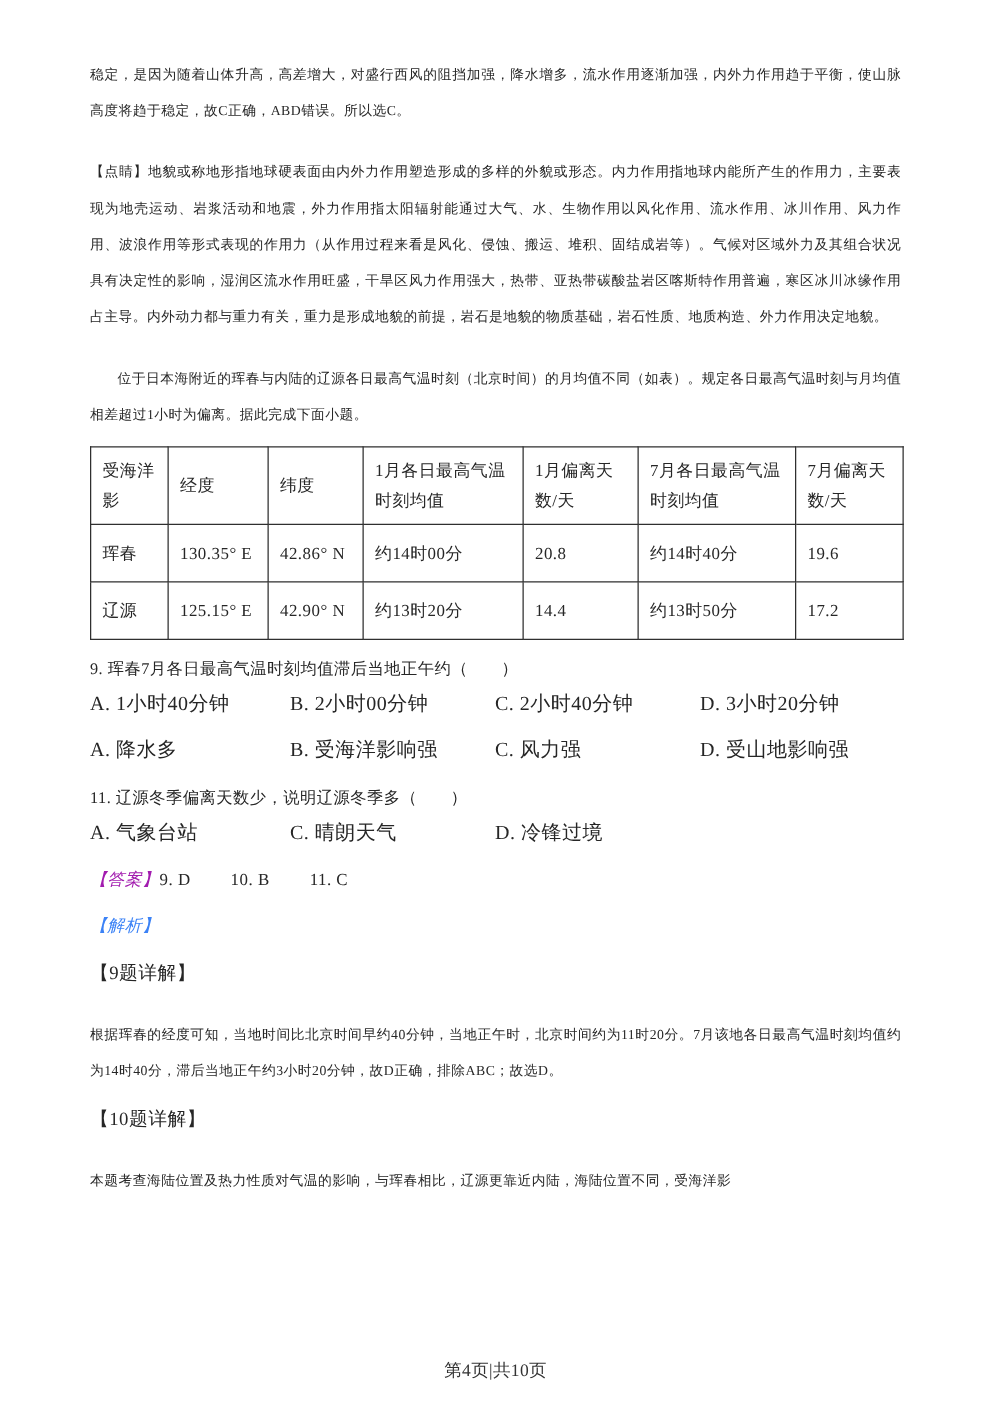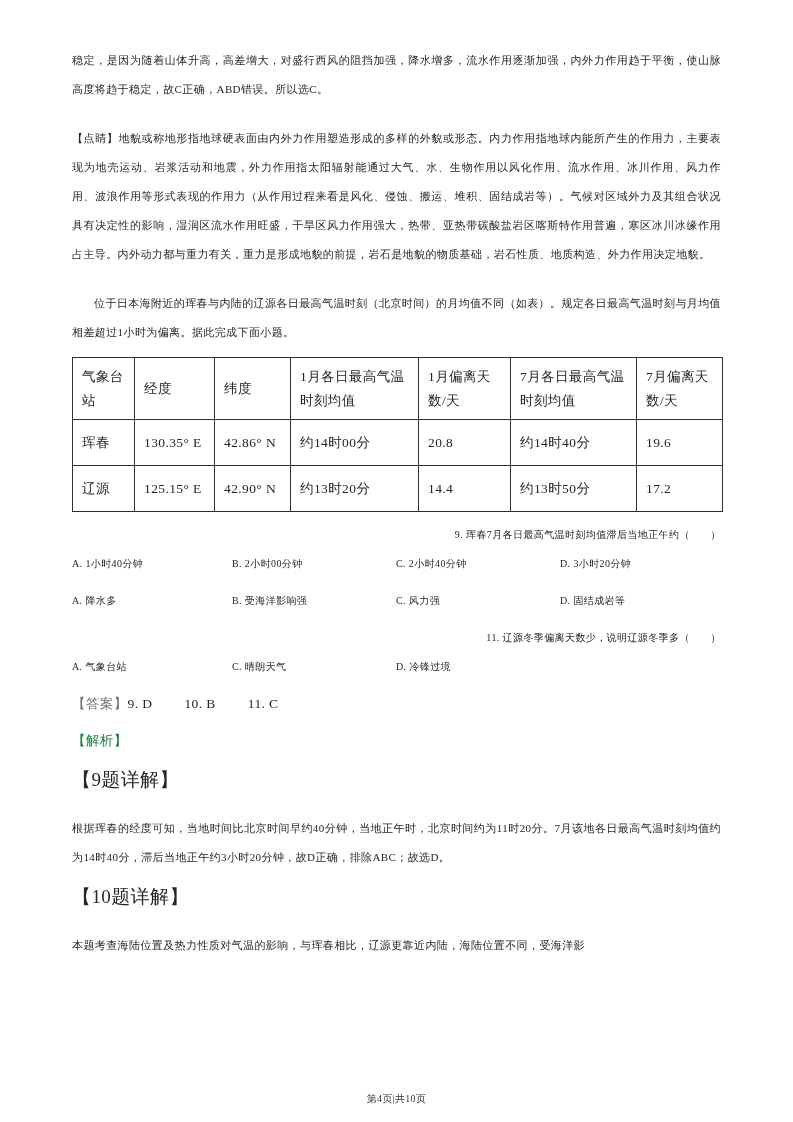--- a/index.html
+++ b/index.html
@@ -39,54 +39,53 @@
     line-height: 24px;
     text-align: left;
     vertical-align: middle;
     padding: 5px 9px;
     letter-spacing: 0.4px;
   }
   table.data th { height: 62px; }
   table.data td { height: 46px; margin-left: 20px; }
   .question { margin-top: 8px; }
   .stem {
-    font-size: 10px;
+    font-size: 13px;
     line-height: 29px;
     letter-spacing: 0.4px;
     white-space: pre-wrap;
-    text-align: right;
   }
   .options {
     display: grid;
     grid-template-columns: 160px 164px 164px 1fr;
-    font-size: 10px;
+    font-size: 16px;
     line-height: 29px;
     letter-spacing: 0.4px;
   }
   .answer-line {
     margin-top: 8px;
     font-size: 13.5px;
     line-height: 29px;
     letter-spacing: 0.4px;
   }
   .ans-val { margin-right: 32px; }
-  .label-blue { color: #737373; }
-  .label-teal { color: #15803d; }
+  .label-blue { color: #a21caf; font-style: italic; }
+  .label-teal { color: #3b82f6; font-style: italic; }
   .detail-label {
     margin-top: 10px;
-    font-size: 19px;
+    font-size: 15px;
     line-height: 29px;
     letter-spacing: 0.4px;
   }
   .footer {
     position: absolute;
     left: 0; right: 0;
     bottom: 16px;
     text-align: center;
-    font-size: 10px;
+    font-size: 14px;
     color: #333333;
     letter-spacing: 0.3px;
   }
 </style>
 </head>
 <body>
 
 <div class="page">
 
   <p class="para">稳定，是因为随着山体升高，高差增大，对盛行西风的阻挡加强，降水增多，流水作用逐渐加强，内外力作用趋于平衡，使山脉高度将趋于稳定，故C正确，ABD错误。所以选C。</p>
@@ -100,21 +99,21 @@
       <col style="width:62px">
         <col style="width:80px">
         <col style="width:76px">
         <col style="width:128px">
         <col style="width:92px">
         <col style="width:126px">
         <col style="width:86px">
     </colgroup>
     <tbody>
       <tr>
-        <th>气象台站</th>
+        <th>受海洋影</th>
         <th>经度</th>
         <th>纬度</th>
         <th>1月各日最高气温时刻均值</th>
         <th>1月偏离天数/天</th>
         <th>7月各日最高气温时刻均值</th>
         <th>7月偏离天数/天</th>
       </tr>
       <tr>
         <td>珲春</td>
         <td>130.35° E</td>
@@ -144,21 +143,21 @@
       <span>C. 2小时40分钟</span>
       <span>D. 3小时20分钟</span>
     </div>
   </div>
 
   <div class="question">
     <div class="options">
       <span>A. 降水多</span>
       <span>B. 受海洋影响强</span>
       <span>C. 风力强</span>
-      <span>D. 固结成岩等</span>
+      <span>D. 受山地影响强</span>
     </div>
   </div>
 
   <div class="question">
     <p class="stem">11. 辽源冬季偏离天数少，说明辽源冬季多（　　）</p>
     <div class="options">
       <span>A. 气象台站</span>
       <span>C. 晴朗天气</span>
       <span>D. 冷锋过境</span>
     </div>

